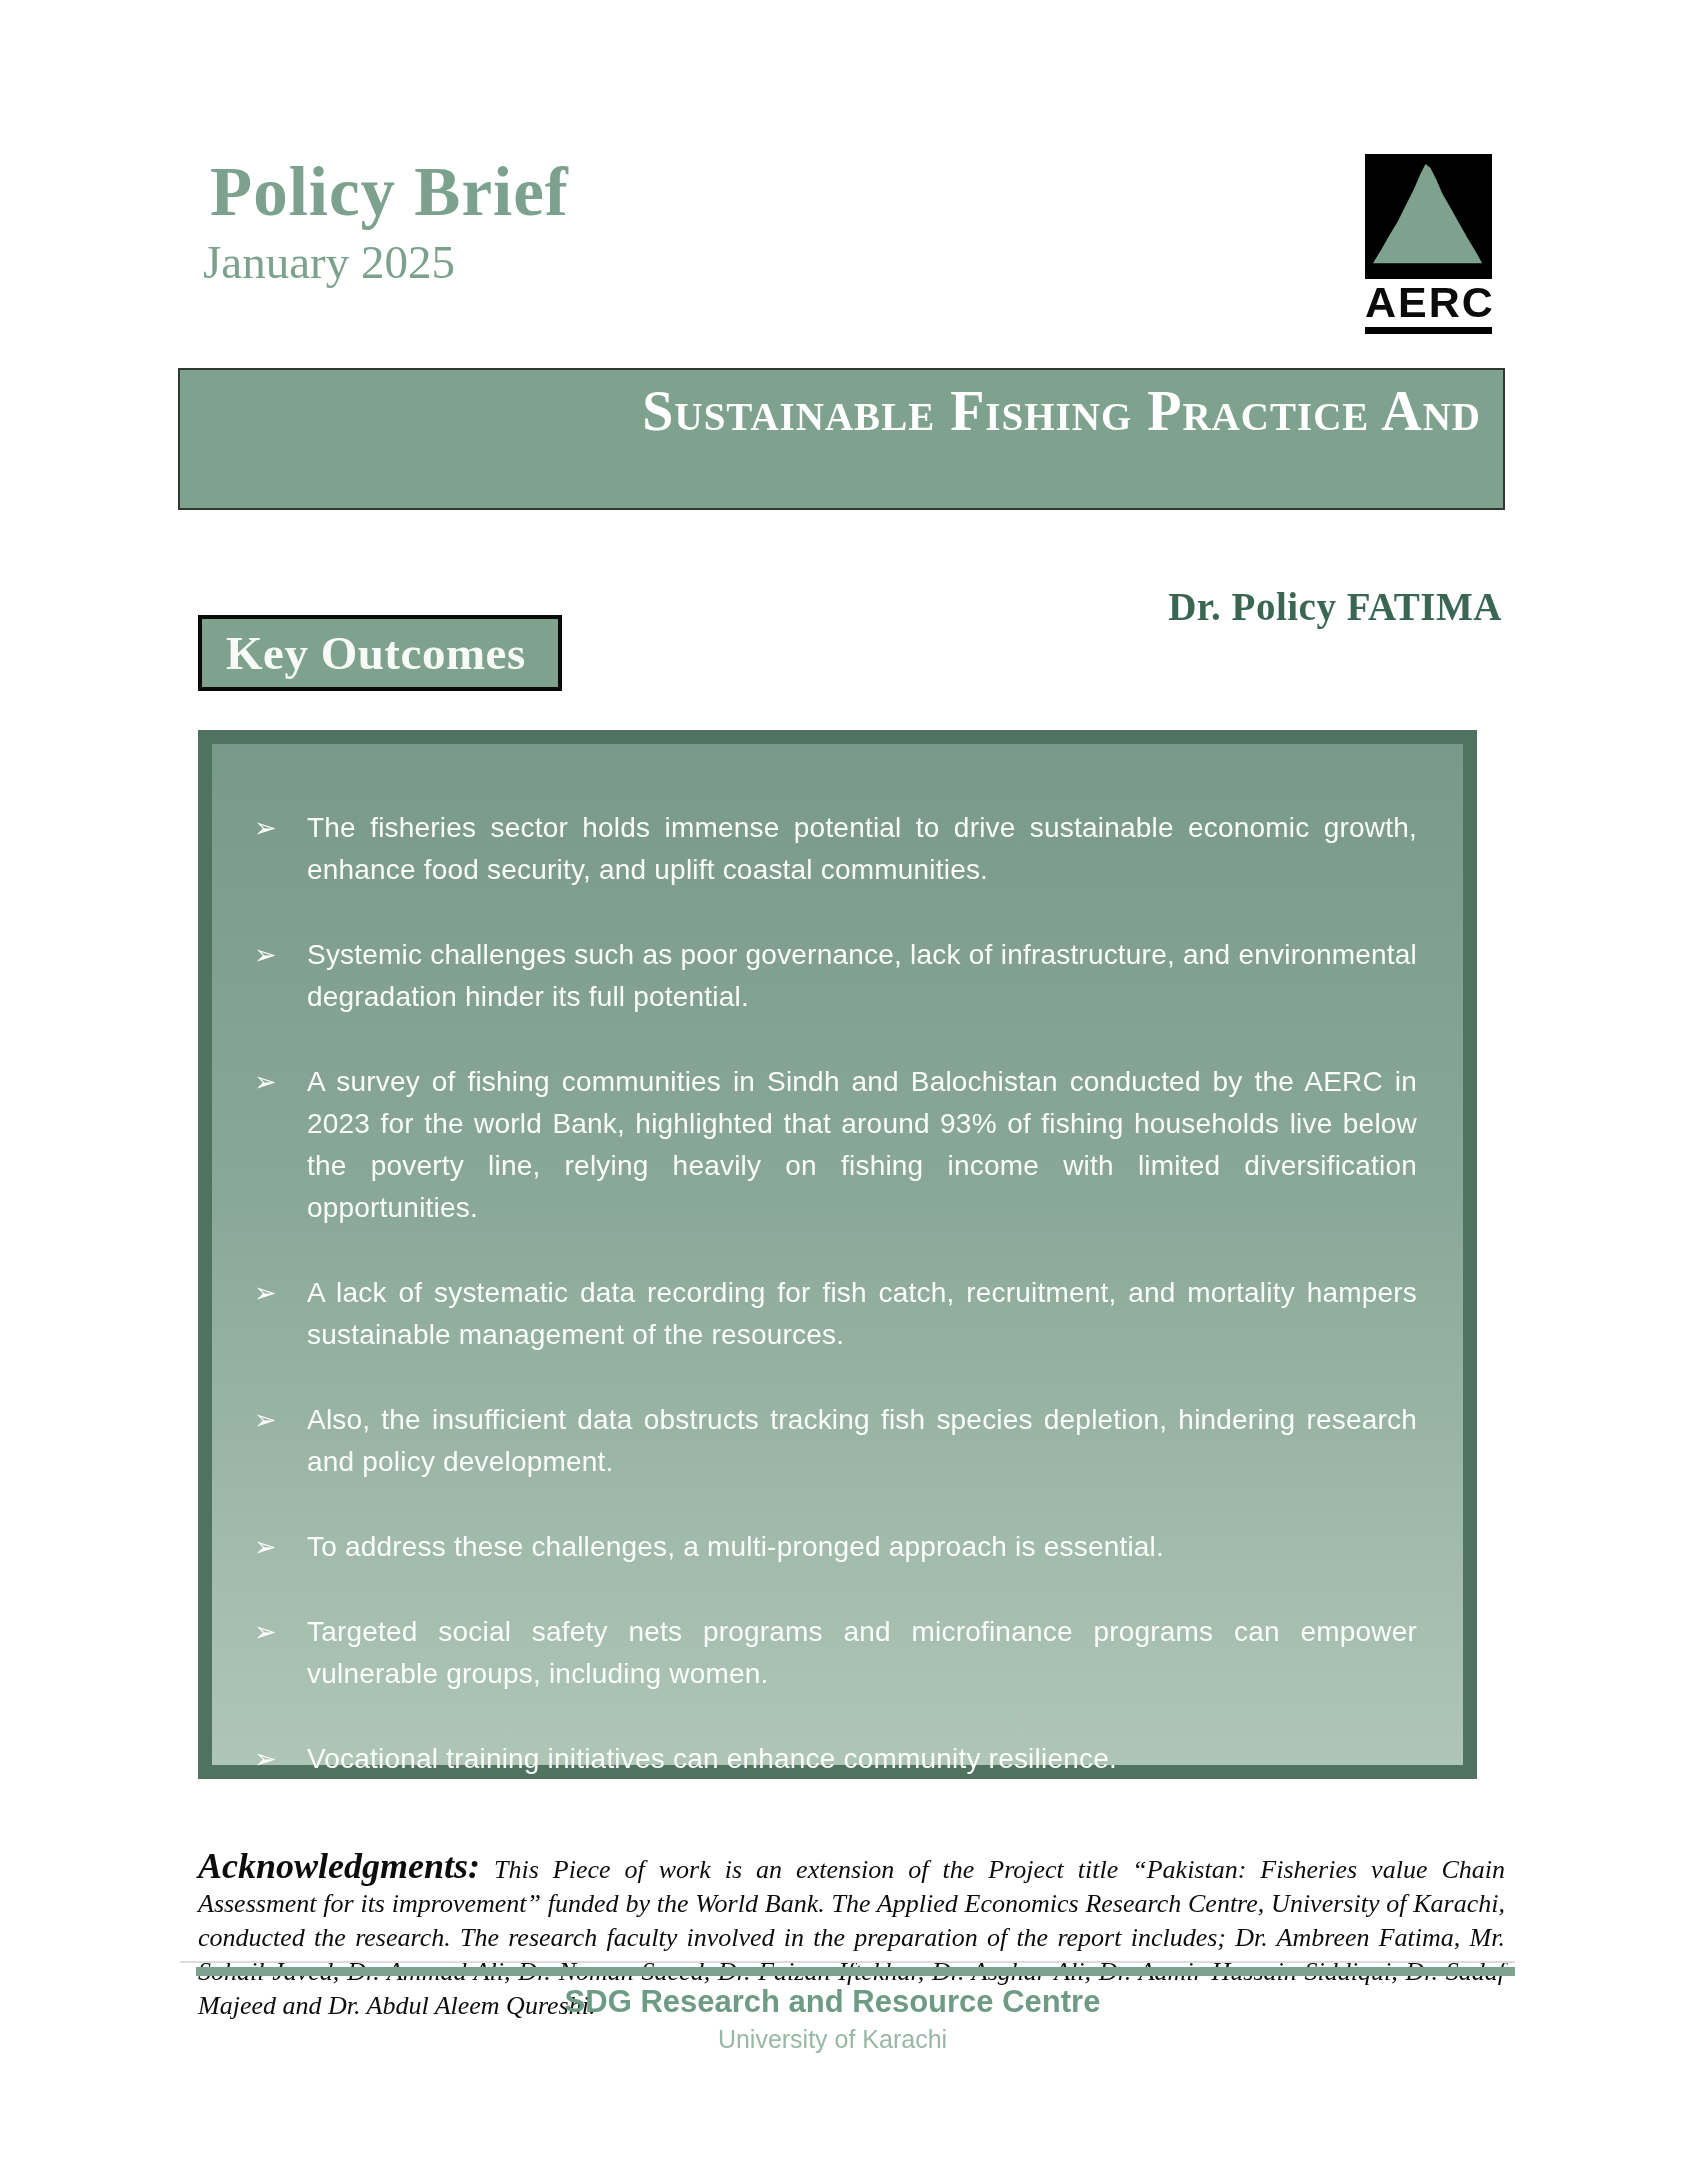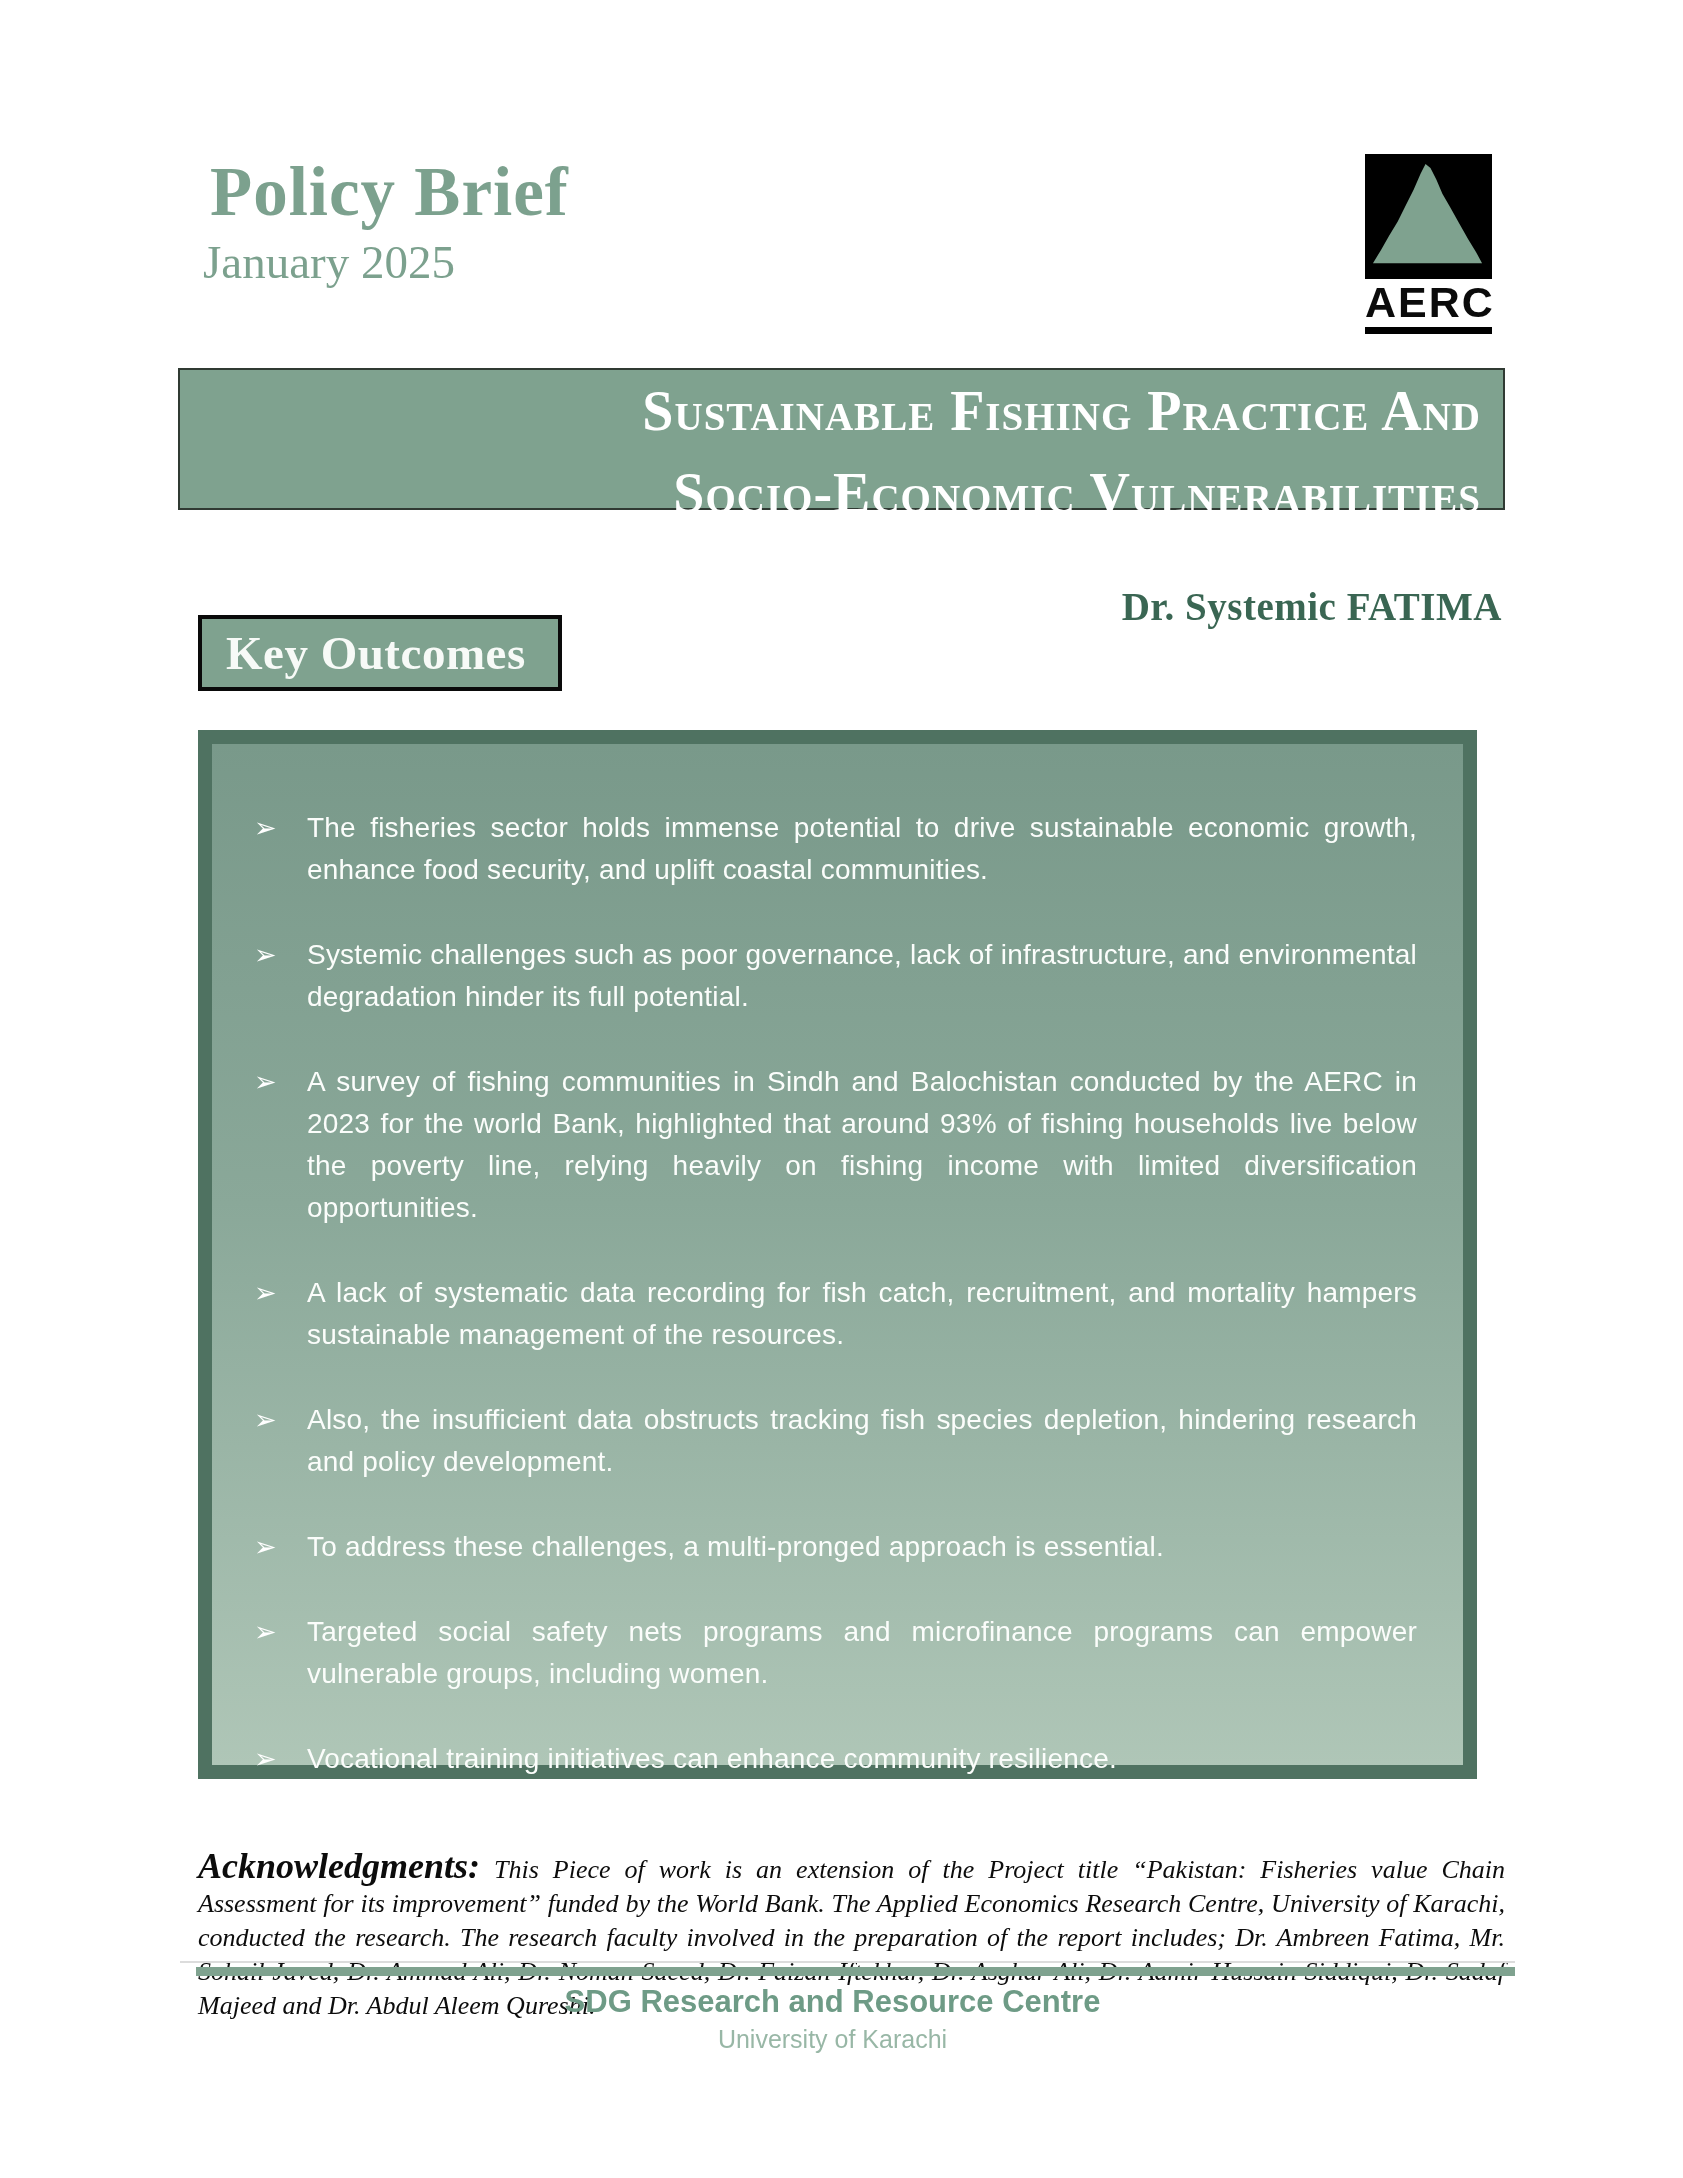--- a/index.html
+++ b/index.html
@@ -122,24 +122,23 @@
       <svg width="127" height="125" viewBox="0 0 128 126">
         <polygon points="61,10 66,14 72,26 78,40 86,54 95,70 104,86 112,99 118,110 8,110 16,97 24,83 33,68 41,52 49,36 56,20" fill="#7FA28F"></polygon>
       </svg>
     </div>
     <div class="logo-text">AERC</div>
     <div class="logo-underline"></div>
   </div>
 
   <div class="banner">
     <div class="bline">Sustainable Fishing Practice And</div>
-    <div class="bline">Socio-Economic Vulnerabilities</div>
   </div>
 
-  <div class="author">Dr. Systemic FATIMA</div>
+  <div class="author">Dr. Policy FATIMA</div>
 
   <div class="key-outcomes">
     <span>Key Outcomes</span>
   </div>
 
   <div class="outcomes-box">
     <ul class="outcomes-list">
       <li>
         <span class="bullet">➢</span>
         <span class="btext">The fisheries sector holds immense potential to drive sustainable economic growth, enhance food security, and uplift coastal communities.</span>

